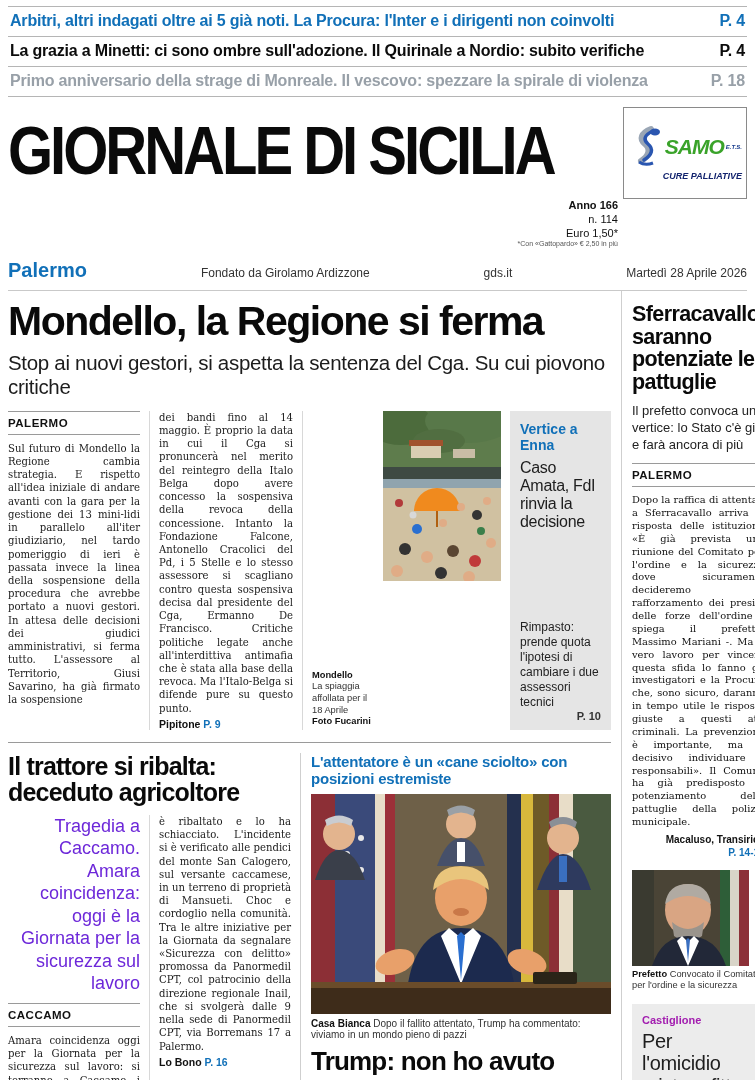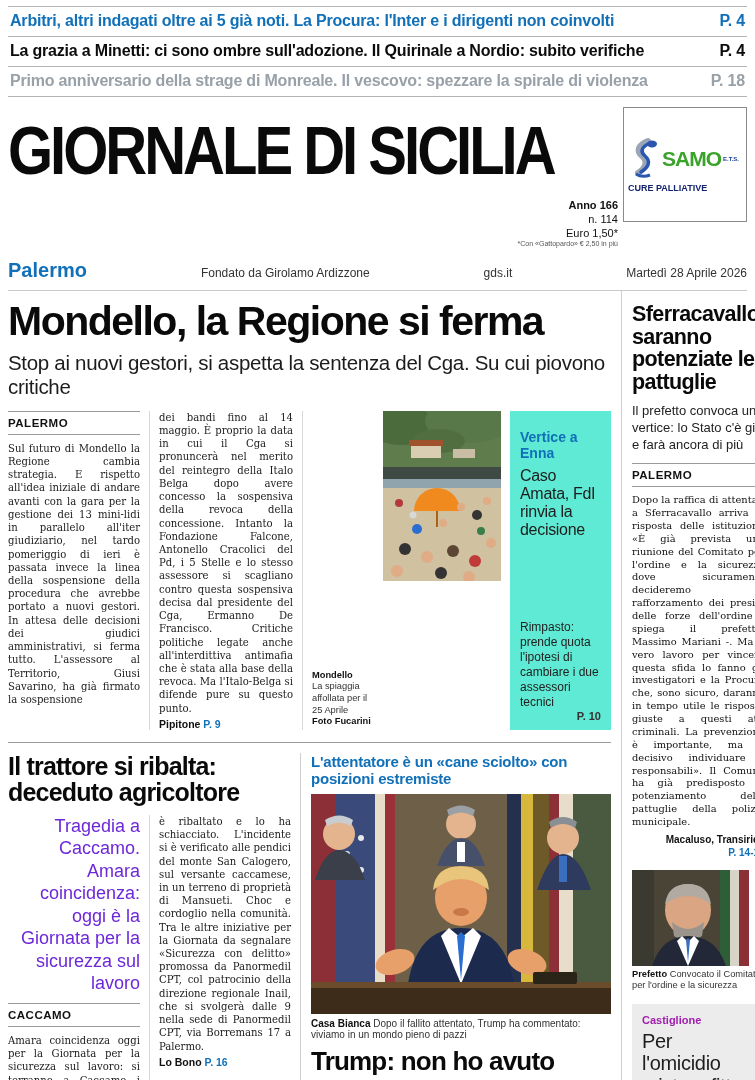--- a/index.html
+++ b/index.html
@@ -20,22 +20,22 @@
   
   .masthead { display:flex; justify-content:space-between; padding:10px 0 0; }
   .mast-left { width:612px; }
   .mast-title { font-size:58px; font-weight:bold; letter-spacing:-3px; line-height:1;
                 transform:scaleY(1.18); transform-origin:left top; white-space:nowrap;
                 font-family:"Liberation Sans",sans-serif; color:#0a0a0a; padding-top:8px;}
   .edition { text-align:right; margin-top:26px; line-height:1.25; padding-right:2px;}
   .ed-anno { font-weight:bold; font-size:11px; }
   .ed-line { font-size:11px; }
   .ed-note { font-size:7px; color:#555; }
-  .samo-box { width:124px; height:115px; border:1px solid #8a8a8a; padding:4px;
-              display:flex; flex-direction:column; align-items:flex-start; justify-content:center; }
+  .samo-box { width:124px; height:92px; border:1px solid #8a8a8a; padding:4px;
+              display:flex; flex-direction:column; align-items:flex-end; justify-content:center;font-style:italic; }
   .samo-top { display:flex; align-items:center; }
   .samo-name { color:#3aa32a; font-weight:bold; font-size:21px; letter-spacing:-1px; }
   .samo-ets { color:#1b3f8f; font-size:6px; font-weight:bold; margin-left:2px; }
   .samo-tag { color:#13246e; font-weight:bold; font-size:9px; margin-top:2px; }
 
   .dateline-row { display:flex; justify-content:space-between; align-items:baseline;
                   border-bottom:1px solid #c9c9c9; padding:6px 0 8px; margin-top:4px; }
   .dl-city { color:#1170b8; font-weight:bold; font-size:20px; }
   .dl-mid { font-size:12px; color:#333; }
   .dl-date { font-size:12px; color:#333; }
@@ -57,21 +57,21 @@
               padding:5px 0; margin-bottom:7px; }
   .serif { font-family:"DejaVu Serif", serif; }
   .bodytext { font-size:10.1px; line-height:1.31; text-align:justify; color:#1a1a1a; }
   .byline { font-size:10.5px; font-weight:bold; margin-top:3px; }
   .pageref { color:#1170b8; font-weight:bold; }
 
   .photo-cap-col { display:flex; flex-direction:column; justify-content:flex-end;
                    font-size:9.3px; line-height:1.25; color:#333; padding-bottom:2px;}
   .cap-bold { font-weight:bold; color:#111; }
 
-  .gray-box { background:#5eead4; padding:18px 10px 8px; min-height:160px;
+  .gray-box { background:#e5e5e5; padding:10px 10px 8px; min-height:160px;
               display:flex; flex-direction:column; }
   .box-kicker { color:#1170b8; font-weight:bold; font-size:14px; margin-bottom:6px; }
   .box-title { font-size:16px; line-height:1.12; color:#1d1d1d; letter-spacing:-0.3px; }
   .box-text { font-size:12px; line-height:1.25; color:#222; margin-top:auto; }
   .box-page { text-align:right; font-size:11px; font-weight:bold; color:#333; }
 
   .h-divider { border-bottom:1px solid #9a9a9a; margin:12px 0 0; }
 
   .band2 { display:flex; margin-top:10px; }
   .band2-left { width:302px; padding-right:9px; border-right:1px solid #cfcfcf; }
@@ -168,21 +168,21 @@
           </div>
           <div class="colrule">
             <div class="serif bodytext">dei bandi fino al 14 maggio. È proprio la data in cui il Cga si pronuncerà nel merito del reintegro della Italo Belga dopo avere concesso la sospensiva della revoca della concessione. Intanto la Fondazione Falcone, Antonello Cracolici del Pd, i 5 Stelle e lo stesso assessore si scagliano contro questa sospensiva decisa dal presidente del Cga, Ermanno De Francisco. Critiche politiche legate anche all'interdittiva antimafia che è stata alla base della revoca. Ma l'Italo-Belga si difende pure su questo punto.</div>
             <div class="byline">
               <span>Pipitone</span>
               <span class="pageref">P. 9</span>
             </div>
           </div>
           <div class="photo-cap-col">
             <div class="cap-bold">Mondello</div>
-            <div>La spiaggia affollata per il 25 Aprile</div>
+            <div>La spiaggia affollata per il 18 Aprile</div>
             <div class="cap-bold">Foto Fucarini</div>
           </div>
           <div>
             <svg width="118" height="170" viewBox="0 0 118 170">
               <rect width="118" height="56" fill="#5e7c4c"></rect>
               <ellipse cx="18" cy="14" rx="34" ry="20" fill="#4c6b3c"></ellipse>
               <ellipse cx="86" cy="10" rx="44" ry="22" fill="#587849"></ellipse>
               <ellipse cx="56" cy="30" rx="26" ry="12" fill="#516e41"></ellipse>
               <rect x="28" y="34" width="30" height="13" fill="#d9cdb2"></rect>
               <rect x="26" y="29" width="34" height="6" fill="#a0522d"></rect>

